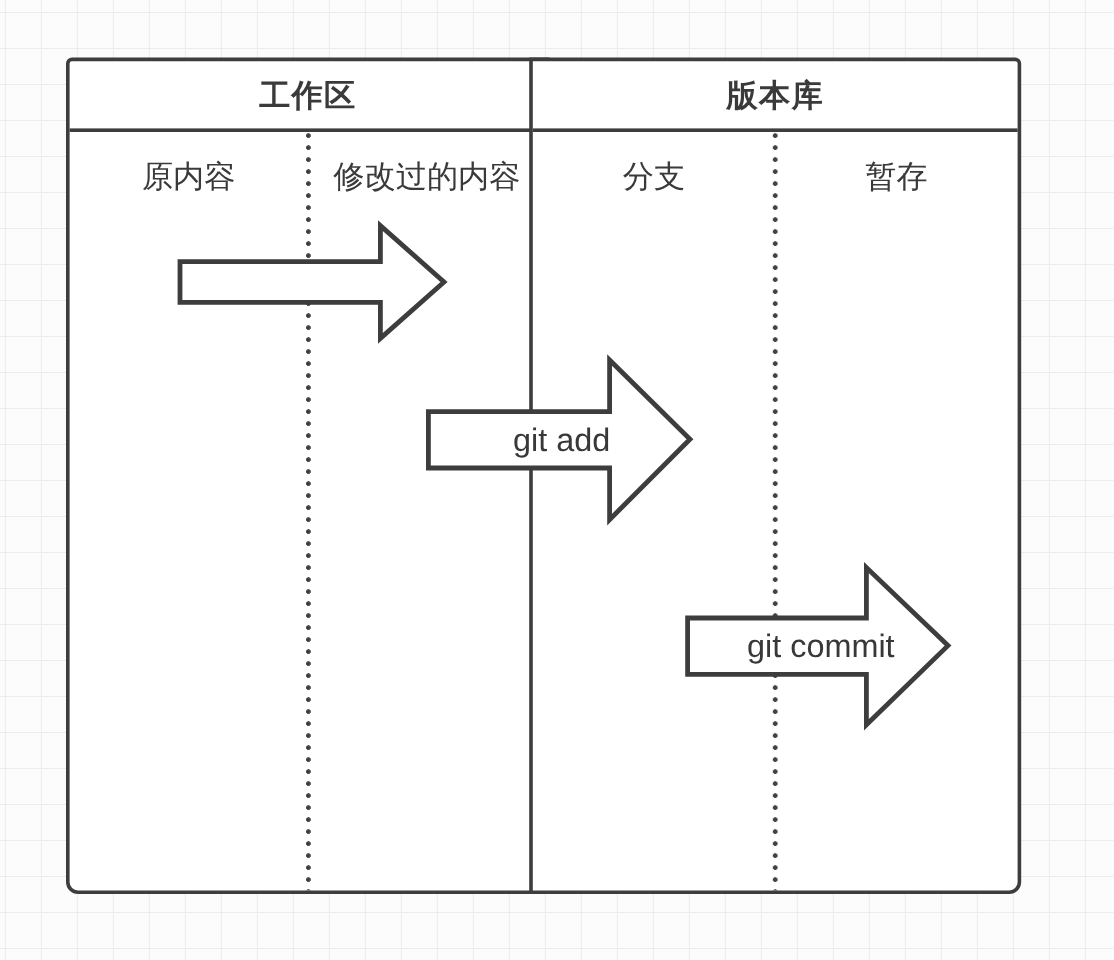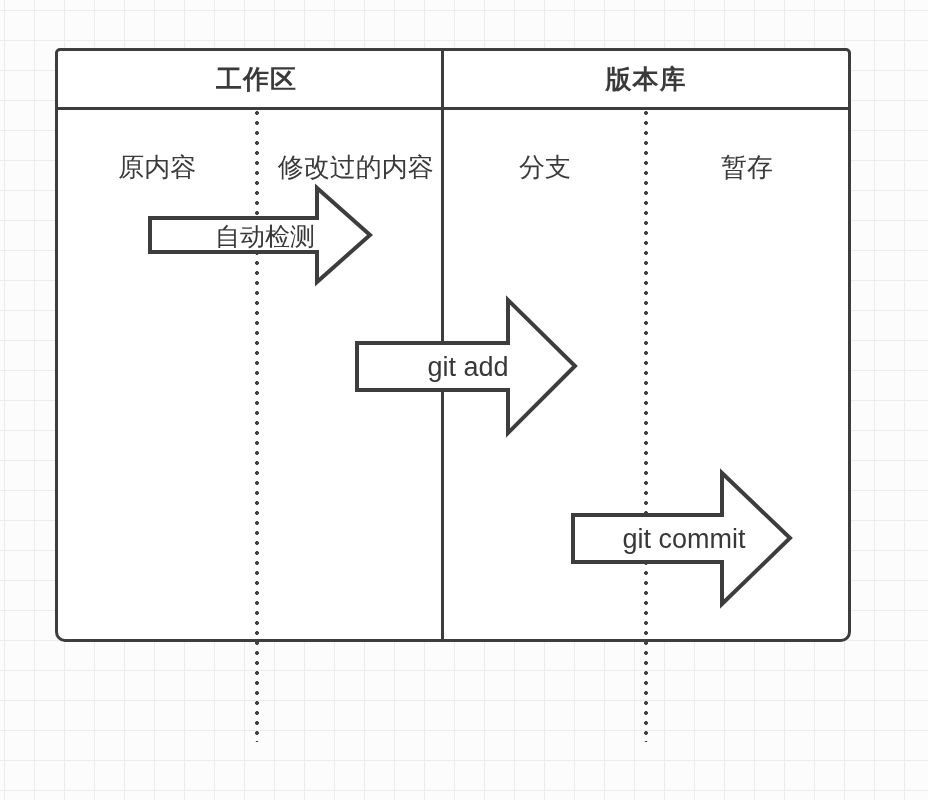--- a/index.html
+++ b/index.html
@@ -15,21 +15,21 @@
     background-image:
       linear-gradient(to right, #ececec 1px, transparent 1px),
       linear-gradient(to bottom, #ececec 1px, transparent 1px);
     background-size: 30px 30px;
     background-position: 4px 10px;
     overflow: hidden;
   }
   .group {
     position: absolute;
     top: 48px;
-    height: 594px;
+    height: 697px;
     background: #ffffff;
     border: 3px solid #3d3d3d;
     box-sizing: border-box;
   }
   .group.left  { left: 55px;  width: 403px; border-radius: 5px 0 0 10px; }
   .group.right { left: 441px; width: 410px; border-radius: 0 5px 10px 0; }
   .group-header {
     height: 59px;
     box-sizing: border-box;
     border-bottom: 3px solid #3d3d3d;
@@ -38,21 +38,21 @@
     letter-spacing: 1px;
   }
   .group-body {
     position: relative;
     height: 632px;
     display: flex;
   }
   .col {
     flex: 1;
     display: flex; justify-content: center; align-items: flex-start;
-    padding-top: 40px;
+    padding-top: 20px;
     box-sizing: border-box;
     font-size: 26px;
   }
   .dotted-divider {
     position: absolute;
     left: 50%; top: 0; bottom: 0;
     width: 4px; margin-left: -2px;
     background-image: radial-gradient(circle at 2px 3px, #424242 1.7px, transparent 2.2px);
     background-size: 4px 10px;
     background-repeat: repeat-y;
@@ -111,17 +111,16 @@
       <div class="dotted-divider"></div>
     </div>
   </section>
 
   <svg class="arrows" viewBox="0 0 928 800">
     <polygon points="150,218 317,218 317,188 370,235 317,282 317,252 150,252"></polygon>
     <polygon points="357,343 508,343 508,300 575,366 508,433 508,390 357,390"></polygon>
     <polygon points="573,515 722,515 722,473 790,538 722,604 722,562 573,562"></polygon>
   </svg>
 
-  <div class="arrow-label cjk" style="left:265px; top:236px;">自动检测</div>
   <div class="arrow-label" style="left:468px; top:367px;text-align:center;">git add</div>
   <div class="arrow-label" style="left:684px; top:539px;text-align:right;">git commit</div>
 
 </div>
 
 </body></html>

